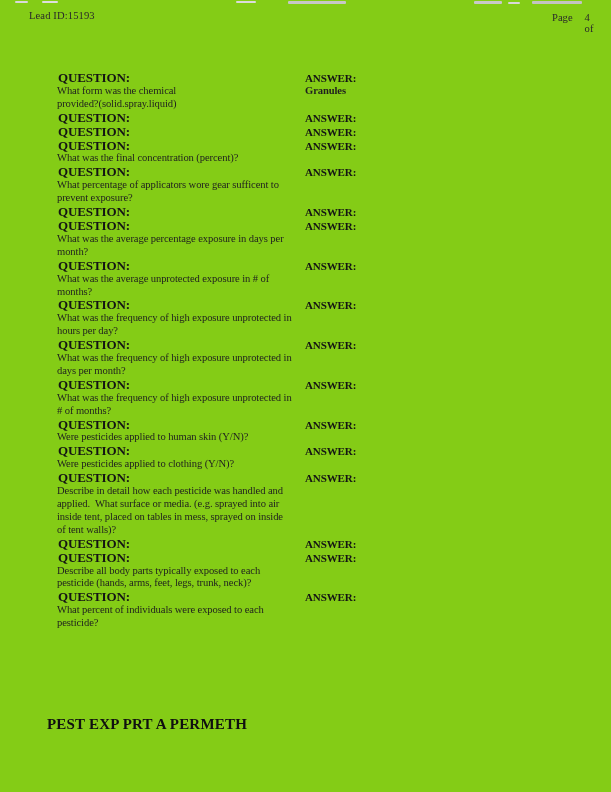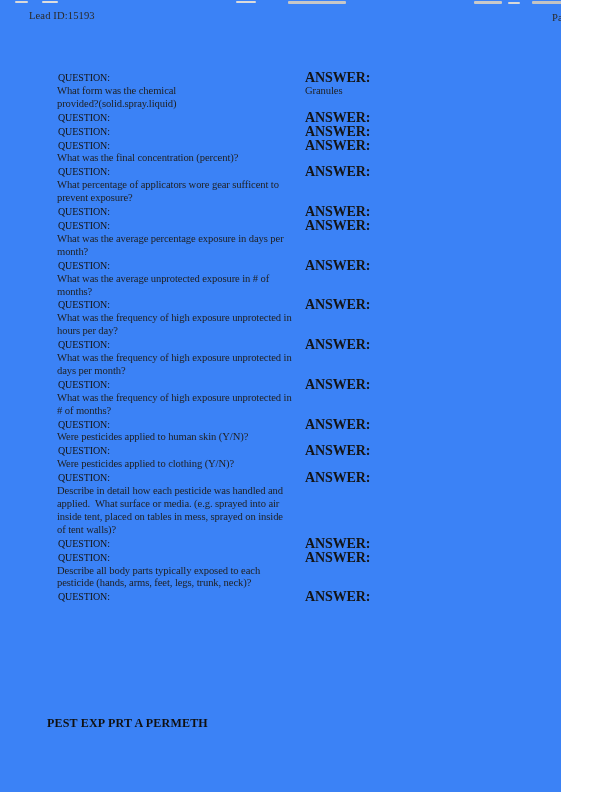--- a/index.html
+++ b/index.html
@@ -2,23 +2,23 @@
 <html><head>
 <meta charset="utf-8">
 <style>
   html, body {
     margin: 0;
     padding: 0;
     background: #ffffff;
   }
   .page {
     position: relative;
-    width: 561px;
+    width: 611px;
     height: 792px;
-    background: #3b82f6;
+    background: #84cc16;
     overflow: hidden;
     font-family: "Liberation Serif", "DejaVu Serif", serif;
     color: #1c1c1c;
   }
   
   .artifact {
     position: absolute;
     border-radius: 1px;
   }
   .lead-id {
@@ -50,50 +50,51 @@
     letter-spacing: -0.1px;
   }
   .qa-block {
     position: relative;
     margin-bottom: 1px;
   }
   .col-q {
     width: 272px;
   }
   .q-label {
-    font-weight: normal;
-    font-size: 10px;
+    font-weight: bold;
+    font-size: 13px;
     color: #141414;
     padding-left: 1px;
   }
   .q-text {
     white-space: pre-wrap;
     color: #1f1f1f;
   }
   .col-a {
     position: absolute;
     left: 248px;
     top: 0;
     width: 200px;
   }
   .a-label {
     font-weight: bold;
-    font-size: 14px;
+    font-size: 11px;
     color: #141414;
   }
   .a-value {
     color: #1f1f1f;
     min-height: 12.9px;
+    font-weight: bold;
   }
   .footer-title {
     position: absolute;
     left: 47px;
     top: 716px;
     font-weight: bold;
-    font-size: 12px;
+    font-size: 15px;
     letter-spacing: 0.2px;
     color: #101010;
   }
 </style>
 </head>
 <body>
 
 <div class="page">
 
   <div class="artifact" style="left:15px;top:1px;width:13px;height:2px;background:#d9d9d9;"></div>
@@ -275,20 +276,22 @@
 pesticide (hands, arms, feet, legs, trunk, neck)?</div>
         </div>
         <div class="col-a">
           <div class="a-label">ANSWER:</div>
           <div class="a-value"></div>
         </div>
       </div>
       <div class="qa-block">
         <div class="col-q">
           <div class="q-label">QUESTION:</div>
+          <div class="q-text">What percent of individuals were exposed to each
+pesticide?</div>
         </div>
         <div class="col-a">
           <div class="a-label">ANSWER:</div>
           <div class="a-value"></div>
         </div>
       </div>
     </div>
 
   <div class="footer-title">PEST EXP PRT A PERMETH</div>
 

